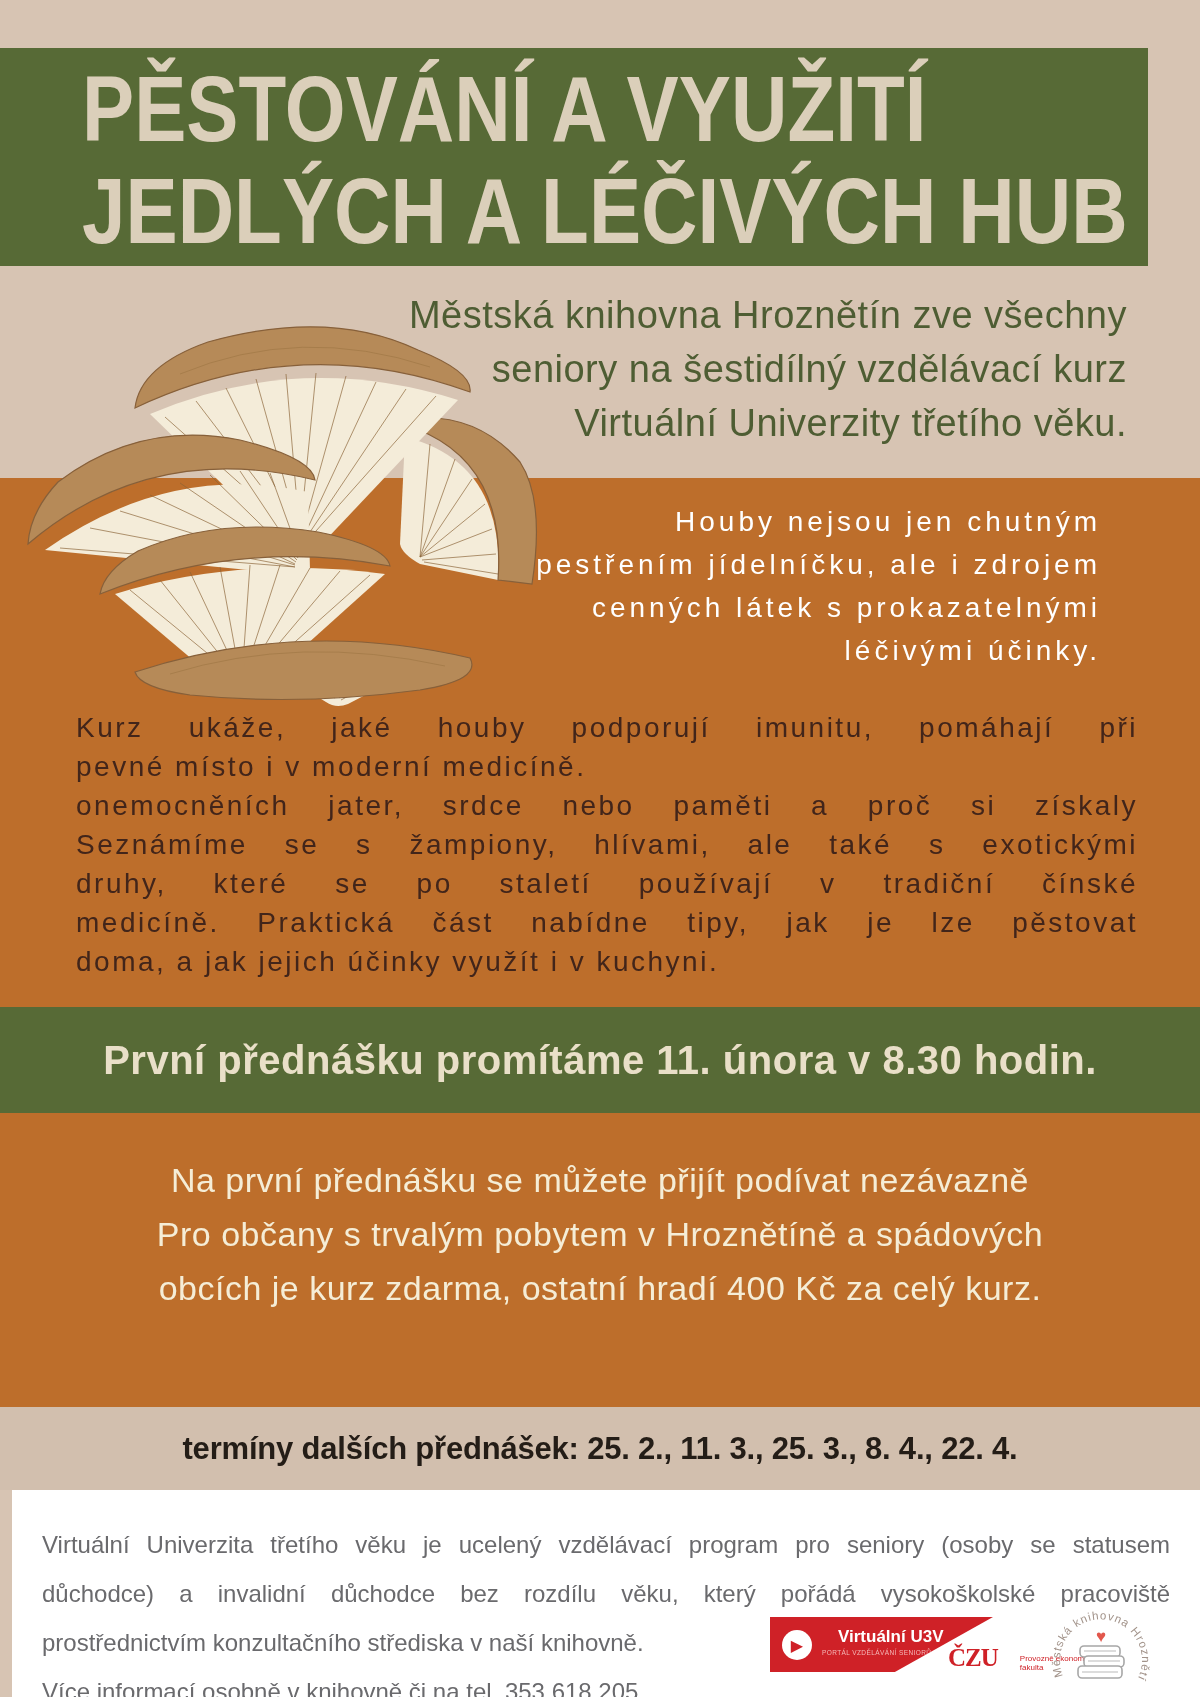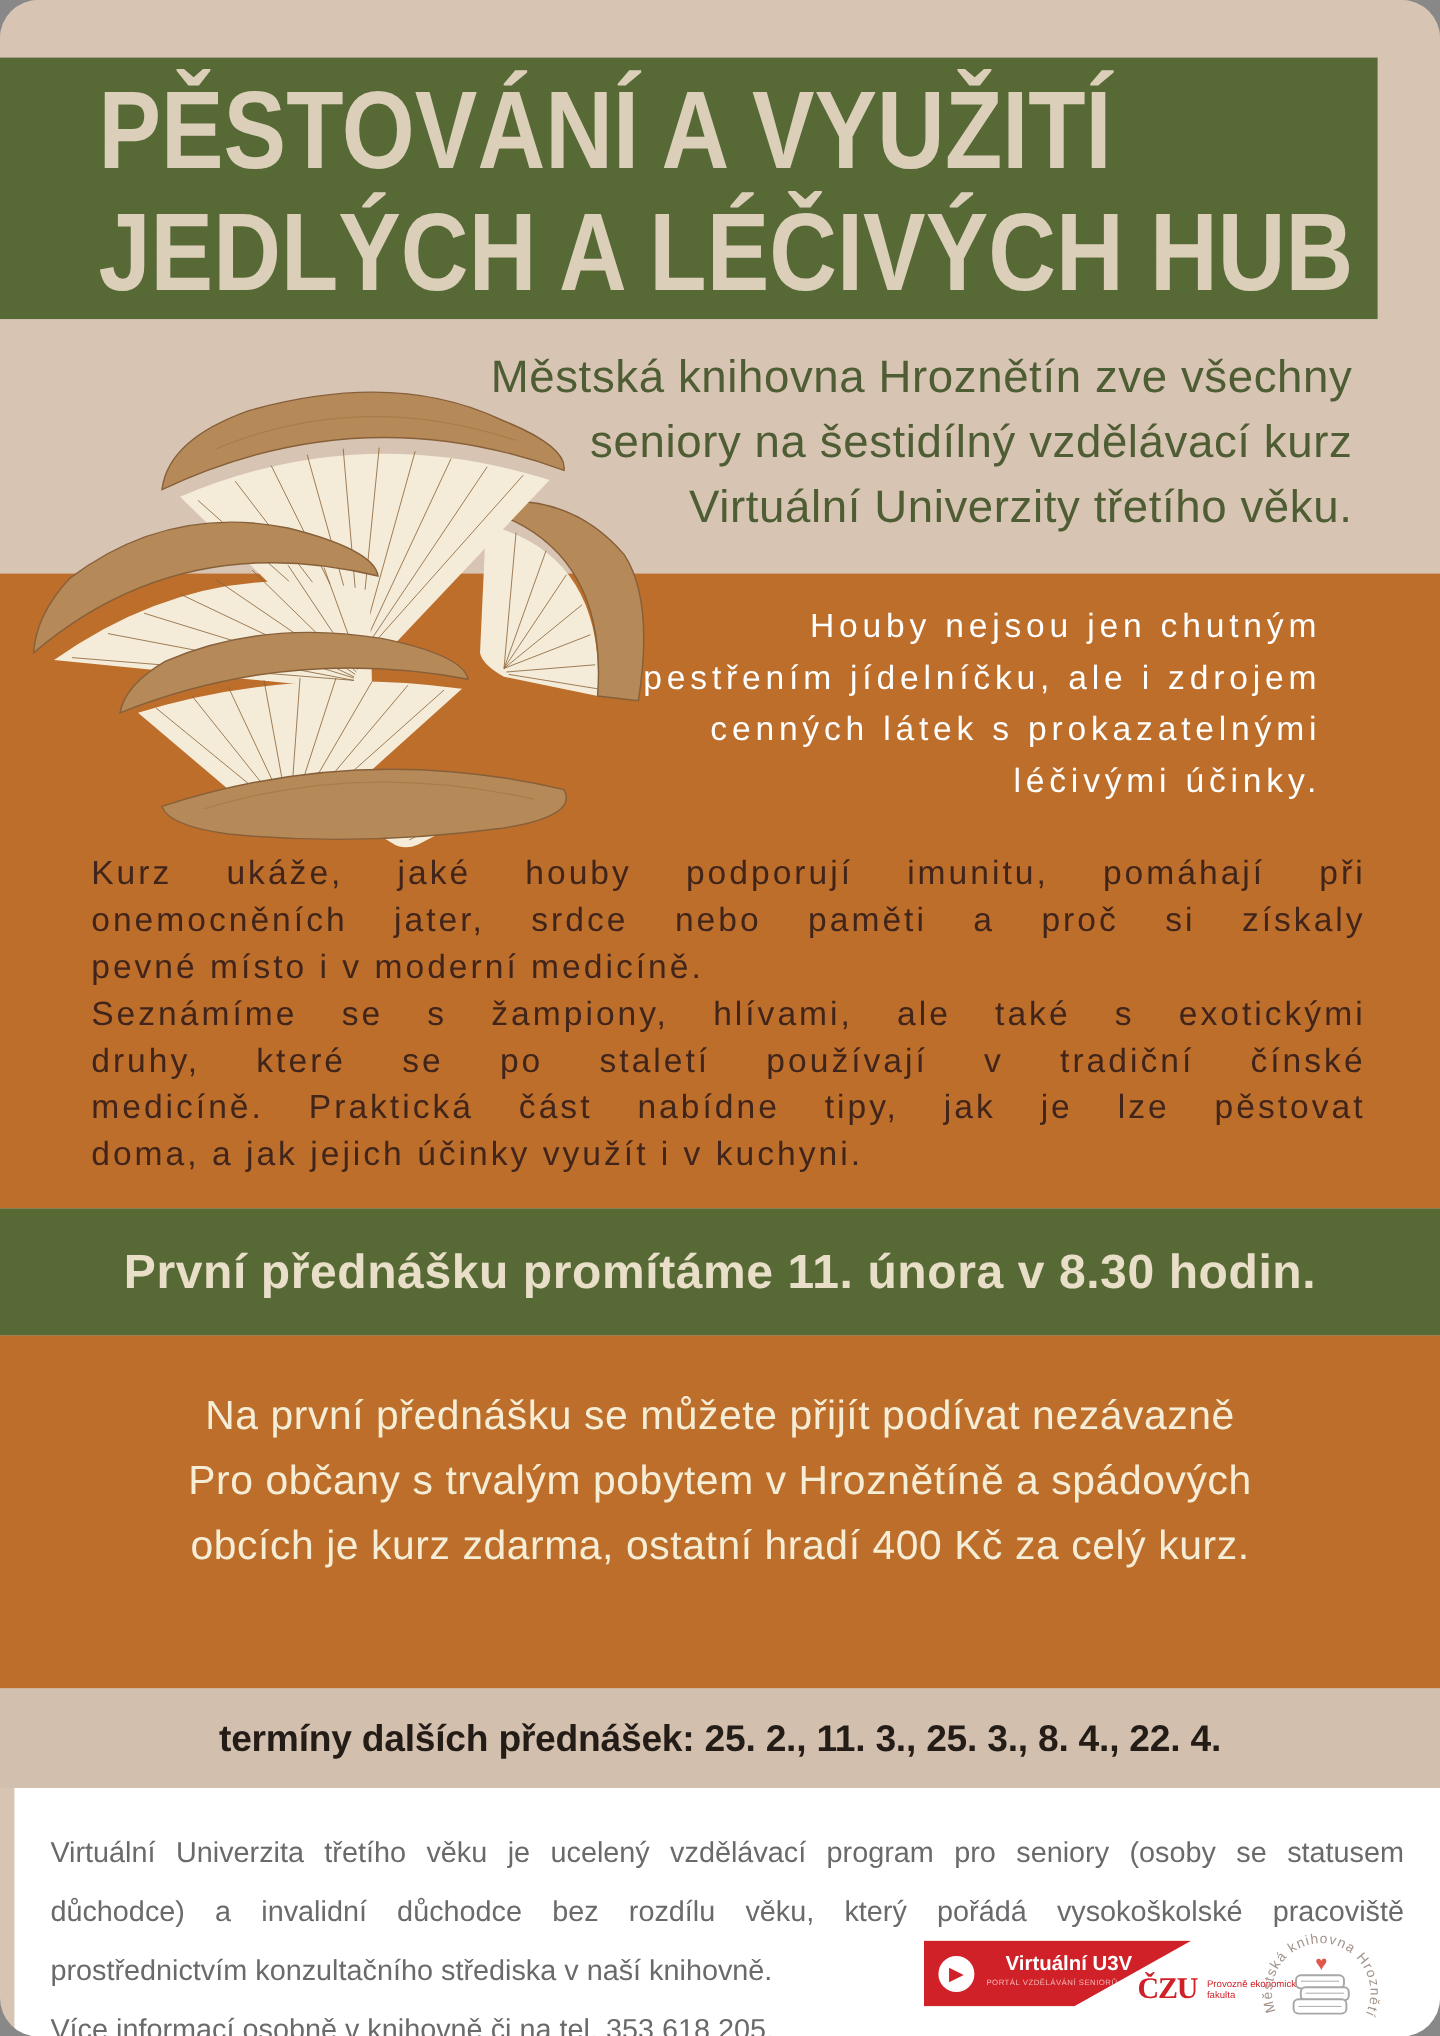--- a/index.html
+++ b/index.html
@@ -1,17 +1,17 @@
 <!DOCTYPE html>
 <html><head>
 <meta charset="utf-8">
 <style>
   html,body{margin:0;padding:0;}
   body{width:1200px;font-family:"Liberation Sans",sans-serif;background:#888;}
-  .page{position:relative;width:1200px;height:1697px;background:#d7c4b3;overflow:hidden;border-radius:32px;}
+  .page{position:relative;width:1200px;height:1697px;background:#d7c4b3;overflow:hidden;}
 
   
   .strip-top{height:48px;background:#d7c4b3;}
   .title-banner{height:218px;background:#576a36;margin-right:52px;padding-left:82px;box-sizing:border-box;padding-top:10px;}
   .title-line{font-size:92px;font-weight:bold;color:#dbcfba;line-height:102px;white-space:nowrap;
               transform:scaleX(0.85);transform-origin:0 50%;letter-spacing:0px;}
 
   
   .intro{height:212px;background:#d7c4b3;box-sizing:border-box;padding-top:22px;padding-right:73px;text-align:right;}
   .intro-line{font-size:38px;line-height:54px;color:#4e5d33;letter-spacing:0.5px;}
@@ -39,21 +39,21 @@
   .footer{height:231px;background:#ffffff;box-sizing:border-box;padding:30px 30px 0 30px;position:relative;margin-left:12px;}
   .f-line{font-size:24px;line-height:49px;color:#6a6a6d;}
 
   
   .logo-u3v{position:absolute;left:770px;top:1617px;width:223px;height:55px;background:#cf2127;
             clip-path:polygon(0 0,100% 0,56% 100%,0 100%);}
   .u3v-circle{position:absolute;left:12px;top:13px;width:30px;height:30px;border-radius:50%;background:#fff;
               display:flex;align-items:center;justify-content:center;color:#cf2127;font-size:16px;}
   .u3v-title{position:absolute;left:68px;top:10px;color:#fff;font-size:17px;font-weight:bold;white-space:nowrap;}
   .u3v-sub{position:absolute;left:52px;top:32px;color:#f4b9b9;font-size:6.5px;letter-spacing:0.4px;white-space:nowrap;}
-  .logo-czu{position:absolute;left:948px;top:1644px;display:flex;align-items:center;gap:8px;}
+  .logo-czu{position:absolute;left:948px;top:1644px;display:flex;align-items:flex-end;gap:22px;}
   .czu-acronym{color:#cf2127;font-size:25px;font-weight:bold;letter-spacing:-1px;font-family:"Liberation Serif",serif;}
   .czu-fac{color:#cf2127;font-size:8px;line-height:9px;}
   .stamp{position:absolute;left:1046px;top:1594px;}
 
   
   .mushrooms{position:absolute;left:0;top:322px;width:540px;height:385px;pointer-events:none;}
   .gl{stroke:#8a6337;stroke-width:0.8;fill:none;opacity:0.85;}
 </style>
 </head>
 <body>
@@ -73,22 +73,22 @@
     <div class="intro-line">Virtuální Univerzity třetího věku.</div>
   </div>
 
   <div class="sec-orange1">
     <div class="houby-line">Houby nejsou jen chutným</div>
     <div class="houby-line">zpestřením jídelníčku, ale i zdrojem</div>
     <div class="houby-line">cenných látek s prokazatelnými</div>
     <div class="houby-line">léčivými účinky.</div>
     <div class="kurz">
       <div class="kurz-line jline">Kurz ukáže, jaké houby podporují imunitu, pomáhají při</div>
+      <div class="kurz-line">pevné místo i v moderní medicíně.</div>
       <div class="kurz-line jline">onemocněních jater, srdce nebo paměti a proč si získaly</div>
-      <div class="kurz-line">pevné místo i v moderní medicíně.</div>
       <div class="kurz-line jline">Seznámíme se s žampiony, hlívami, ale také s exotickými</div>
       <div class="kurz-line jline">druhy, které se po staletí používají v tradiční čínské</div>
       <div class="kurz-line jline">medicíně. Praktická část nabídne tipy, jak je lze pěstovat</div>
       <div class="kurz-line">doma, a jak jejich účinky využít i v kuchyni.</div>
     </div>
   </div>
 
   <div class="band-green">
     <div class="band-green-text">První přednášku promítáme 11. února v 8.30 hodin.</div>
   </div>

